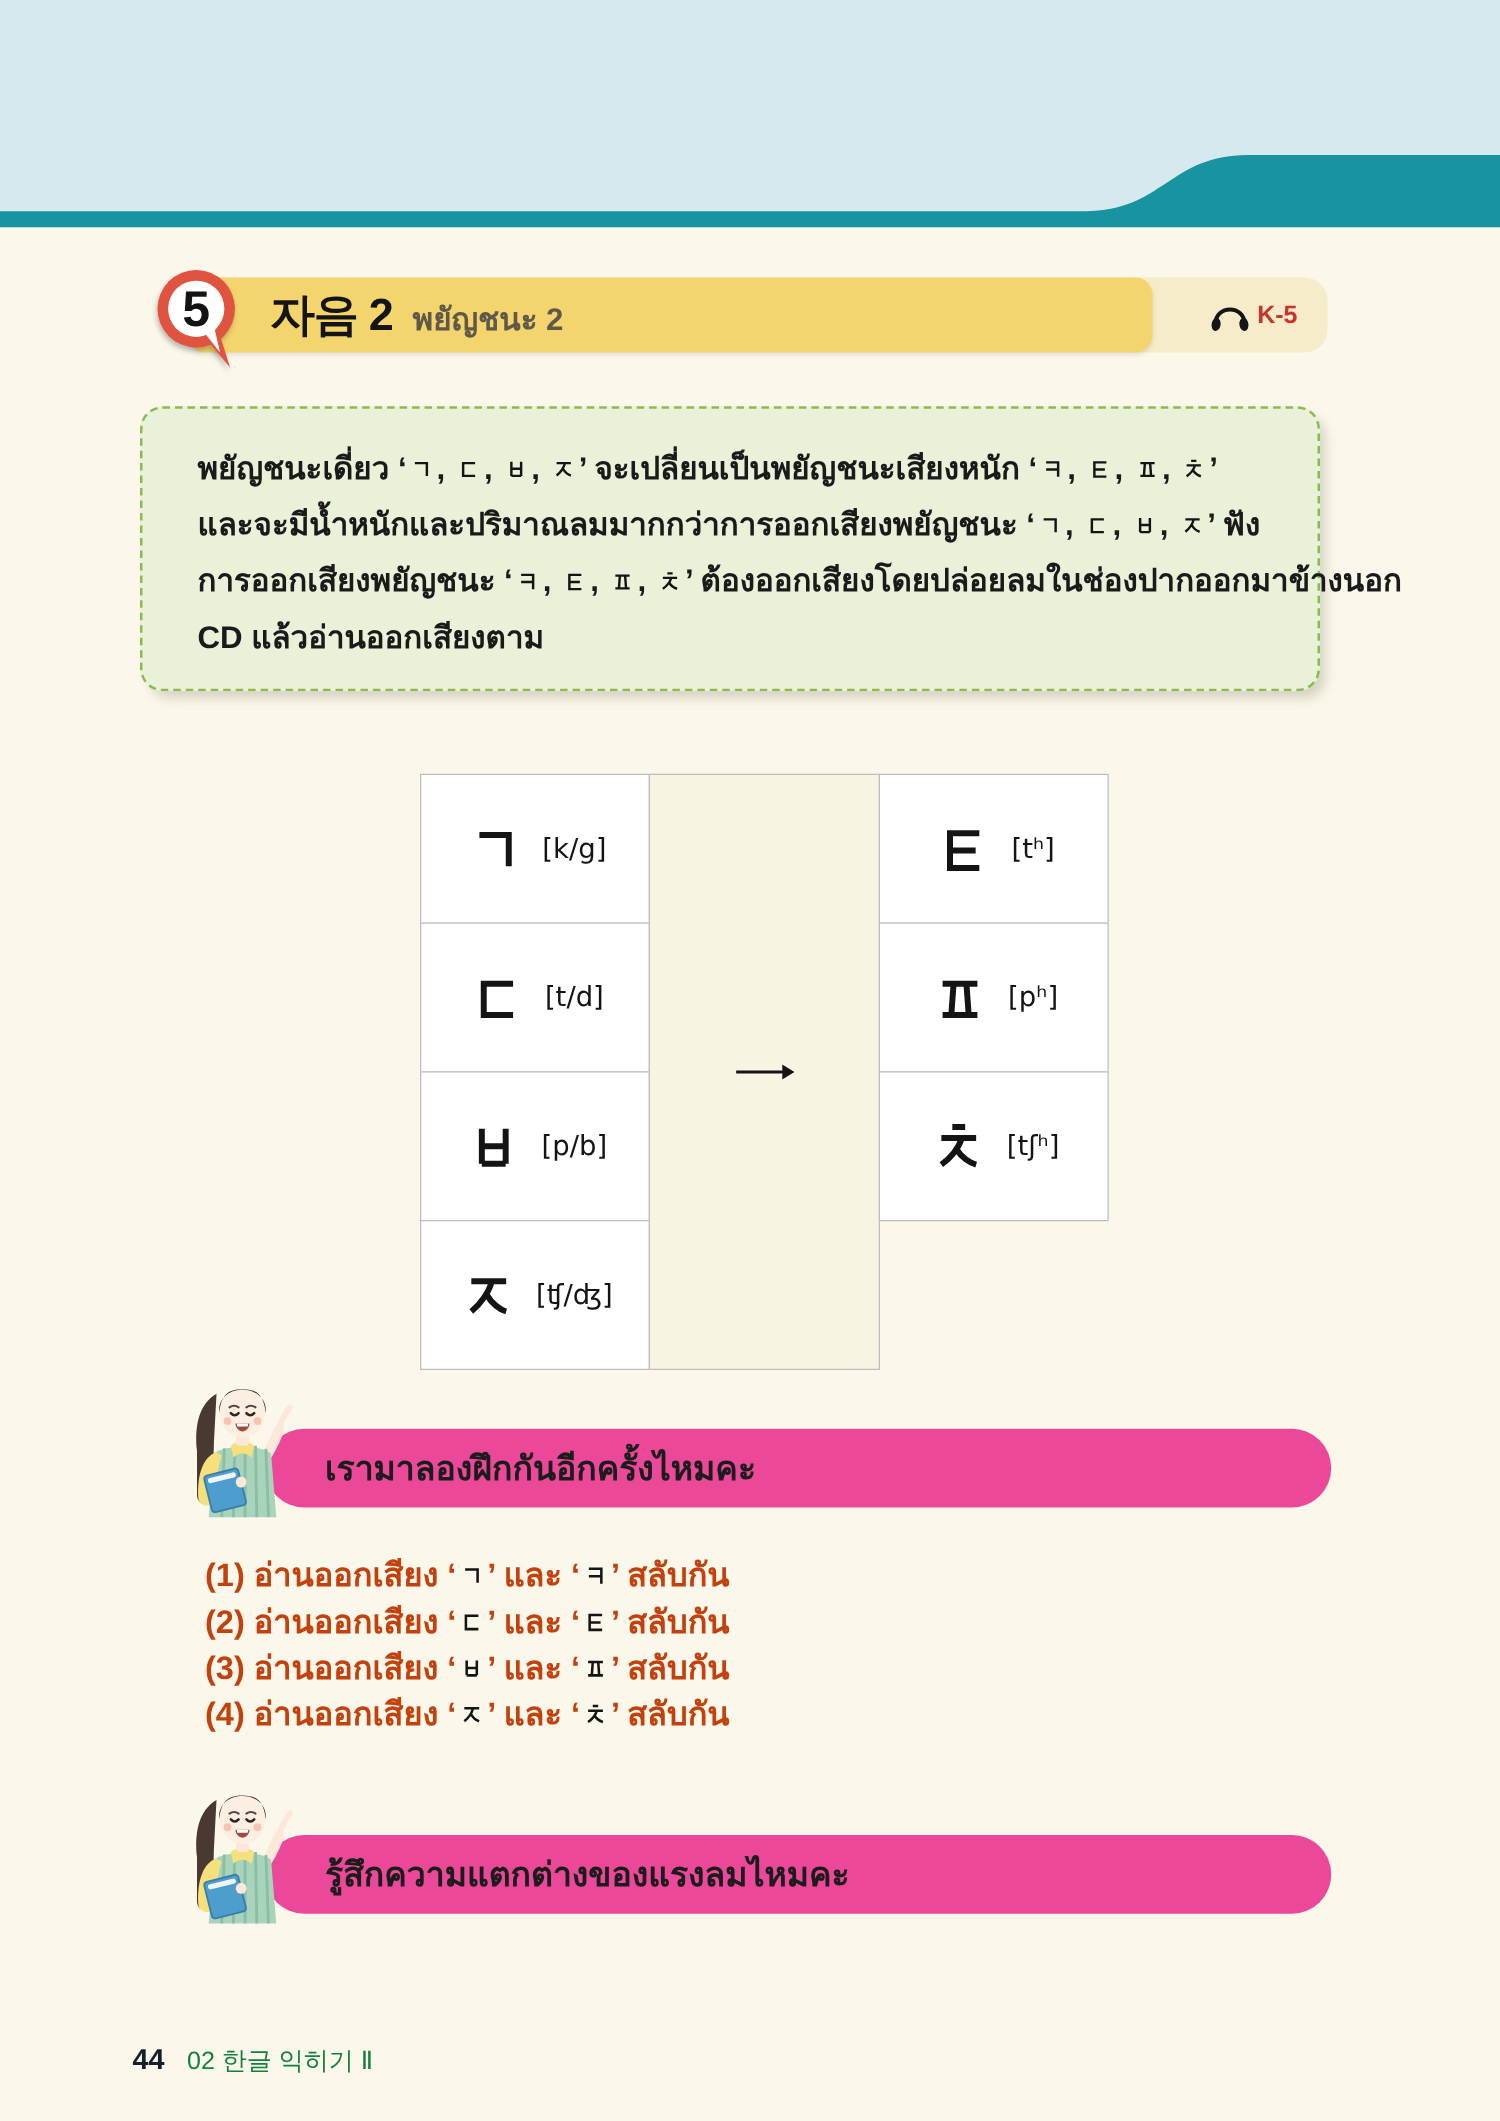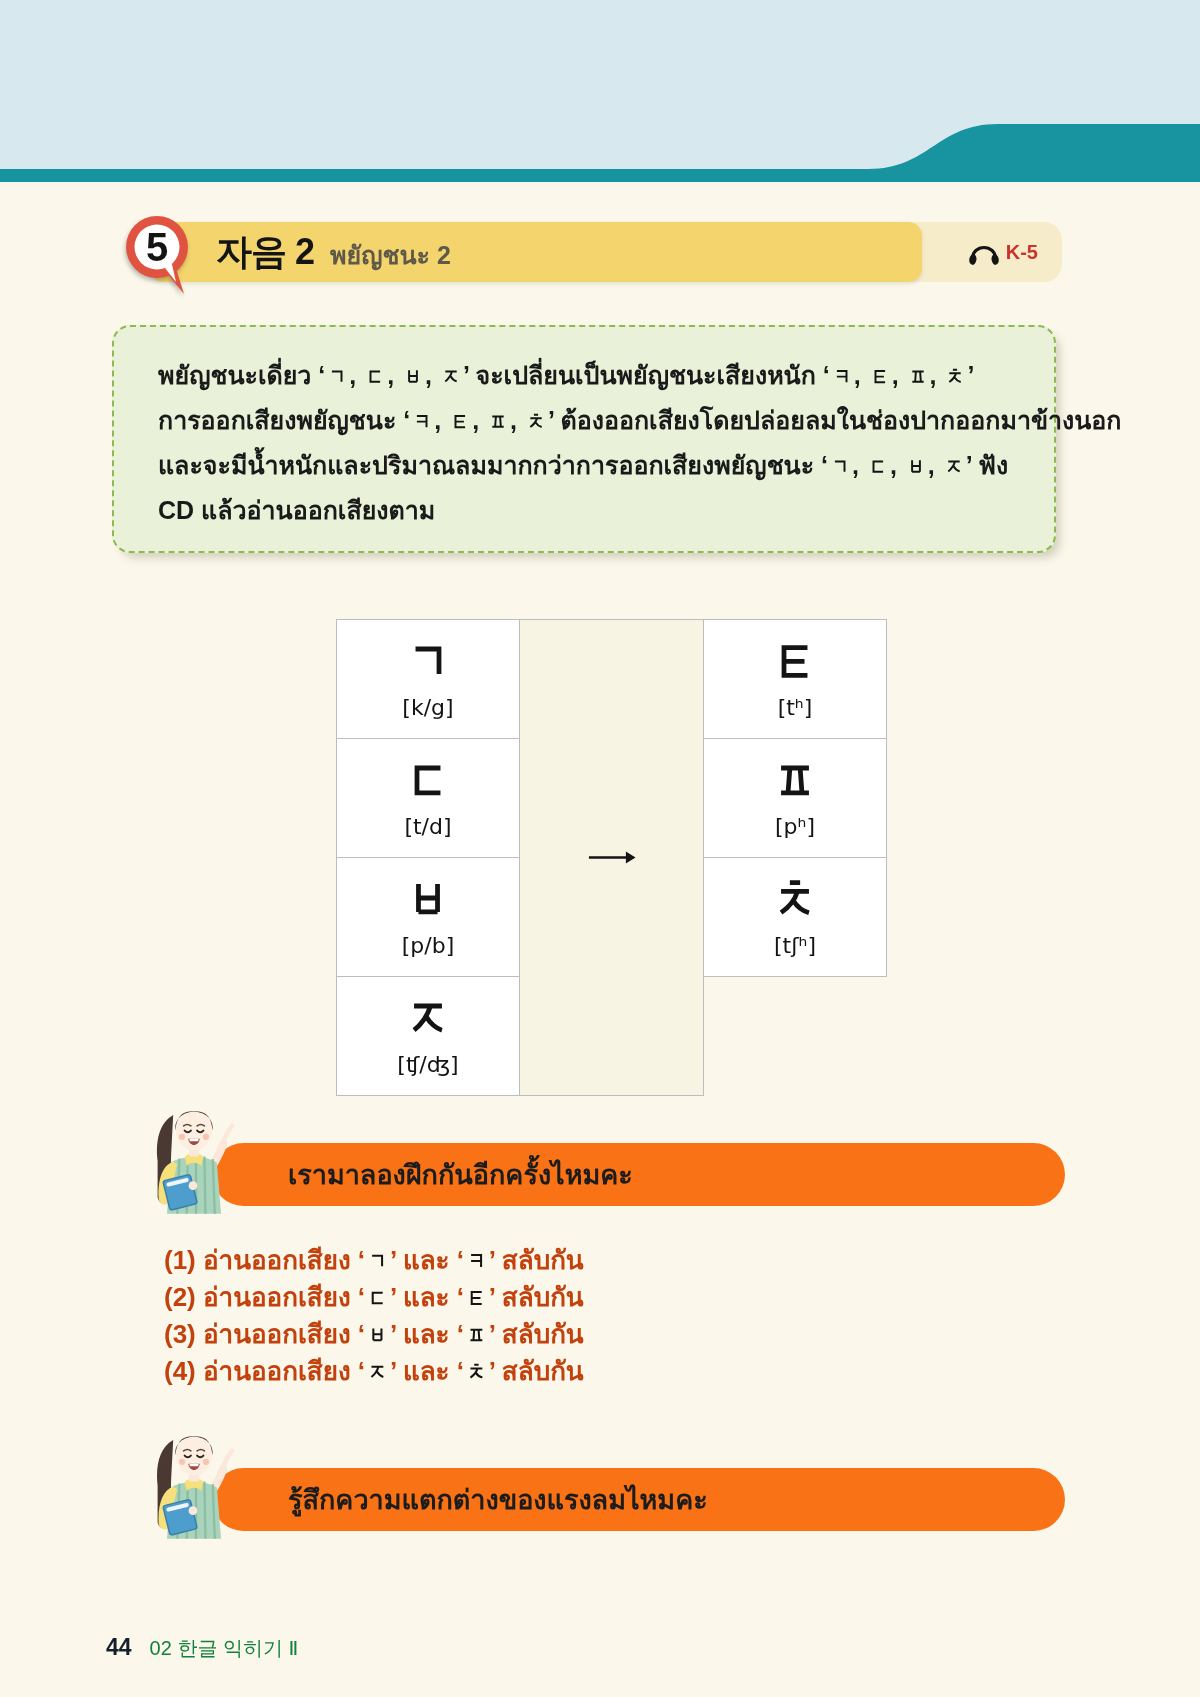--- a/index.html
+++ b/index.html
@@ -28,32 +28,32 @@
   
   .intro-box{position:absolute;left:112px;top:325px;width:944px;height:228px;background:#e9f2d9;
     border:2px dashed #8cba50;border-radius:18px;box-sizing:border-box;
     box-shadow:6px 7px 9px -2px rgba(110,110,80,0.28);padding:26px 30px 0 44px;}
   .intro-line{font-size:25px;font-weight:600;color:#1a1a1a;line-height:45px;white-space:nowrap;}
 
   
   .jamo-table{position:absolute;left:336px;top:619px;display:flex;}
   .tcol{display:flex;flex-direction:column;}
   .tcell{width:184px;height:120px;background:#ffffff;border:1px solid #bdbdbd;box-sizing:border-box;
-    display:flex;flex-direction:column;align-items:center;justify-content:center;gap:13px;}
+    display:flex;align-items:center;justify-content:center;gap:13px;}
   .tcol .tcell + .tcell{margin-top:-1px;}
   .tcol-right{margin-left:-1px;}
   .mid-cell{width:185px;height:477px;margin-left:-1px;background:#f8f4e4;border:1px solid #bdbdbd;
     box-sizing:border-box;display:flex;align-items:center;justify-content:center;}
   .jamo-big{width:50px;height:44px;color:#141414;display:block;}
   .ipa{font-family:"DejaVu Sans","Liberation Sans",sans-serif;font-size:22px;color:#141414;}
   .arrow-icon{width:48px;height:17px;display:block;}
 
   
-  .pink-banner{position:absolute;left:212px;width:853px;height:63px;background:#f97316;border-radius:32px;
-    display:flex;align-items:center;padding-left:76px;box-sizing:border-box;}
+  .pink-banner{position:absolute;left:212px;width:853px;height:63px;background:#ec4899;border-radius:32px;
+    display:flex;align-items:center;padding-left:48px;box-sizing:border-box;}
   .banner-1{top:1143px;}
   .banner-2{top:1468px;}
   .banner-text{font-size:27px;font-weight:700;color:#1c1c1c;}
   .teacher{position:absolute;width:104px;height:119px;z-index:2;}
   .teacher-1{left:142px;top:1096px;}
   .teacher-2{left:142px;top:1421px;}
 
   
   .practice-list{position:absolute;left:164px;top:1242px;}
   .list-item{font-size:26px;font-weight:600;color:#c2410c;line-height:37px;white-space:nowrap;}
@@ -111,38 +111,38 @@
           <path d="M11 15 H49 M33 16 C30 27 21 40 11 48 M28 30 C33 39 42 46 49 48" fill="none" stroke="currentColor" stroke-width="6.5"></path>
         </svg>’ จะเปลี่ยนเป็นพยัญชนะเสียงหนัก ‘<svg viewBox="0 0 60 60" class="jamo-inline">
           <path d="M13 13 H45 V51 M13 32 H45" fill="none" stroke="currentColor" stroke-width="6.5"></path>
         </svg>, <svg viewBox="0 0 60 60" class="jamo-inline">
           <path d="M47 13 H15 V51 H47 M15 32 H43" fill="none" stroke="currentColor" stroke-width="6.5"></path>
         </svg>, <svg viewBox="0 0 60 60" class="jamo-inline">
           <path d="M11 15 H49 M23 15 L20.5 49 M37 15 L39.5 49 M11 49 H49" fill="none" stroke="currentColor" stroke-width="6.5"></path>
         </svg>, <svg viewBox="0 0 60 60" class="jamo-inline">
           <path d="M23 9 H37 M11 21 H49 M33 22 C30 32 21 43 11 50 M28 34 C33 42 42 48 49 50" fill="none" stroke="currentColor" stroke-width="6.5"></path>
         </svg>’</div>
+    <div class="intro-line">และจะมีน้ำหนักและปริมาณลมมากกว่าการออกเสียงพยัญชนะ ‘<svg viewBox="0 0 60 60" class="jamo-inline">
+          <path d="M13 15 H45 V49" fill="none" stroke="currentColor" stroke-width="6.5"></path>
+        </svg>, <svg viewBox="0 0 60 60" class="jamo-inline">
+          <path d="M47 15 H15 V49 H47" fill="none" stroke="currentColor" stroke-width="6.5"></path>
+        </svg>, <svg viewBox="0 0 60 60" class="jamo-inline">
+          <path d="M17 11 V49 M43 11 V49 M17 30 H43 M17 49 H43" fill="none" stroke="currentColor" stroke-width="6.5"></path>
+        </svg>, <svg viewBox="0 0 60 60" class="jamo-inline">
+          <path d="M11 15 H49 M33 16 C30 27 21 40 11 48 M28 30 C33 39 42 46 49 48" fill="none" stroke="currentColor" stroke-width="6.5"></path>
+        </svg>’ ฟัง</div>
     <div class="intro-line">การออกเสียงพยัญชนะ ‘<svg viewBox="0 0 60 60" class="jamo-inline">
           <path d="M13 13 H45 V51 M13 32 H45" fill="none" stroke="currentColor" stroke-width="6.5"></path>
         </svg>, <svg viewBox="0 0 60 60" class="jamo-inline">
           <path d="M47 13 H15 V51 H47 M15 32 H43" fill="none" stroke="currentColor" stroke-width="6.5"></path>
         </svg>, <svg viewBox="0 0 60 60" class="jamo-inline">
           <path d="M11 15 H49 M23 15 L20.5 49 M37 15 L39.5 49 M11 49 H49" fill="none" stroke="currentColor" stroke-width="6.5"></path>
         </svg>, <svg viewBox="0 0 60 60" class="jamo-inline">
           <path d="M23 9 H37 M11 21 H49 M33 22 C30 32 21 43 11 50 M28 34 C33 42 42 48 49 50" fill="none" stroke="currentColor" stroke-width="6.5"></path>
         </svg>’ ต้องออกเสียงโดยปล่อยลมในช่องปากออกมาข้างนอก</div>
-    <div class="intro-line">และจะมีน้ำหนักและปริมาณลมมากกว่าการออกเสียงพยัญชนะ ‘<svg viewBox="0 0 60 60" class="jamo-inline">
-          <path d="M13 15 H45 V49" fill="none" stroke="currentColor" stroke-width="6.5"></path>
-        </svg>, <svg viewBox="0 0 60 60" class="jamo-inline">
-          <path d="M47 15 H15 V49 H47" fill="none" stroke="currentColor" stroke-width="6.5"></path>
-        </svg>, <svg viewBox="0 0 60 60" class="jamo-inline">
-          <path d="M17 11 V49 M43 11 V49 M17 30 H43 M17 49 H43" fill="none" stroke="currentColor" stroke-width="6.5"></path>
-        </svg>, <svg viewBox="0 0 60 60" class="jamo-inline">
-          <path d="M11 15 H49 M33 16 C30 27 21 40 11 48 M28 30 C33 39 42 46 49 48" fill="none" stroke="currentColor" stroke-width="6.5"></path>
-        </svg>’ ฟัง</div>
     <div class="intro-line">CD แล้วอ่านออกเสียงตาม</div>
   </div>
 
   <div class="jamo-table">
     <div class="tcol">
       <div class="tcell">
         <span>
             <svg viewBox="0 0 60 60" class="jamo-big">
               <path d="M13 15 H45 V49" fill="none" stroke="currentColor" stroke-width="6.5"></path>
             </svg>

